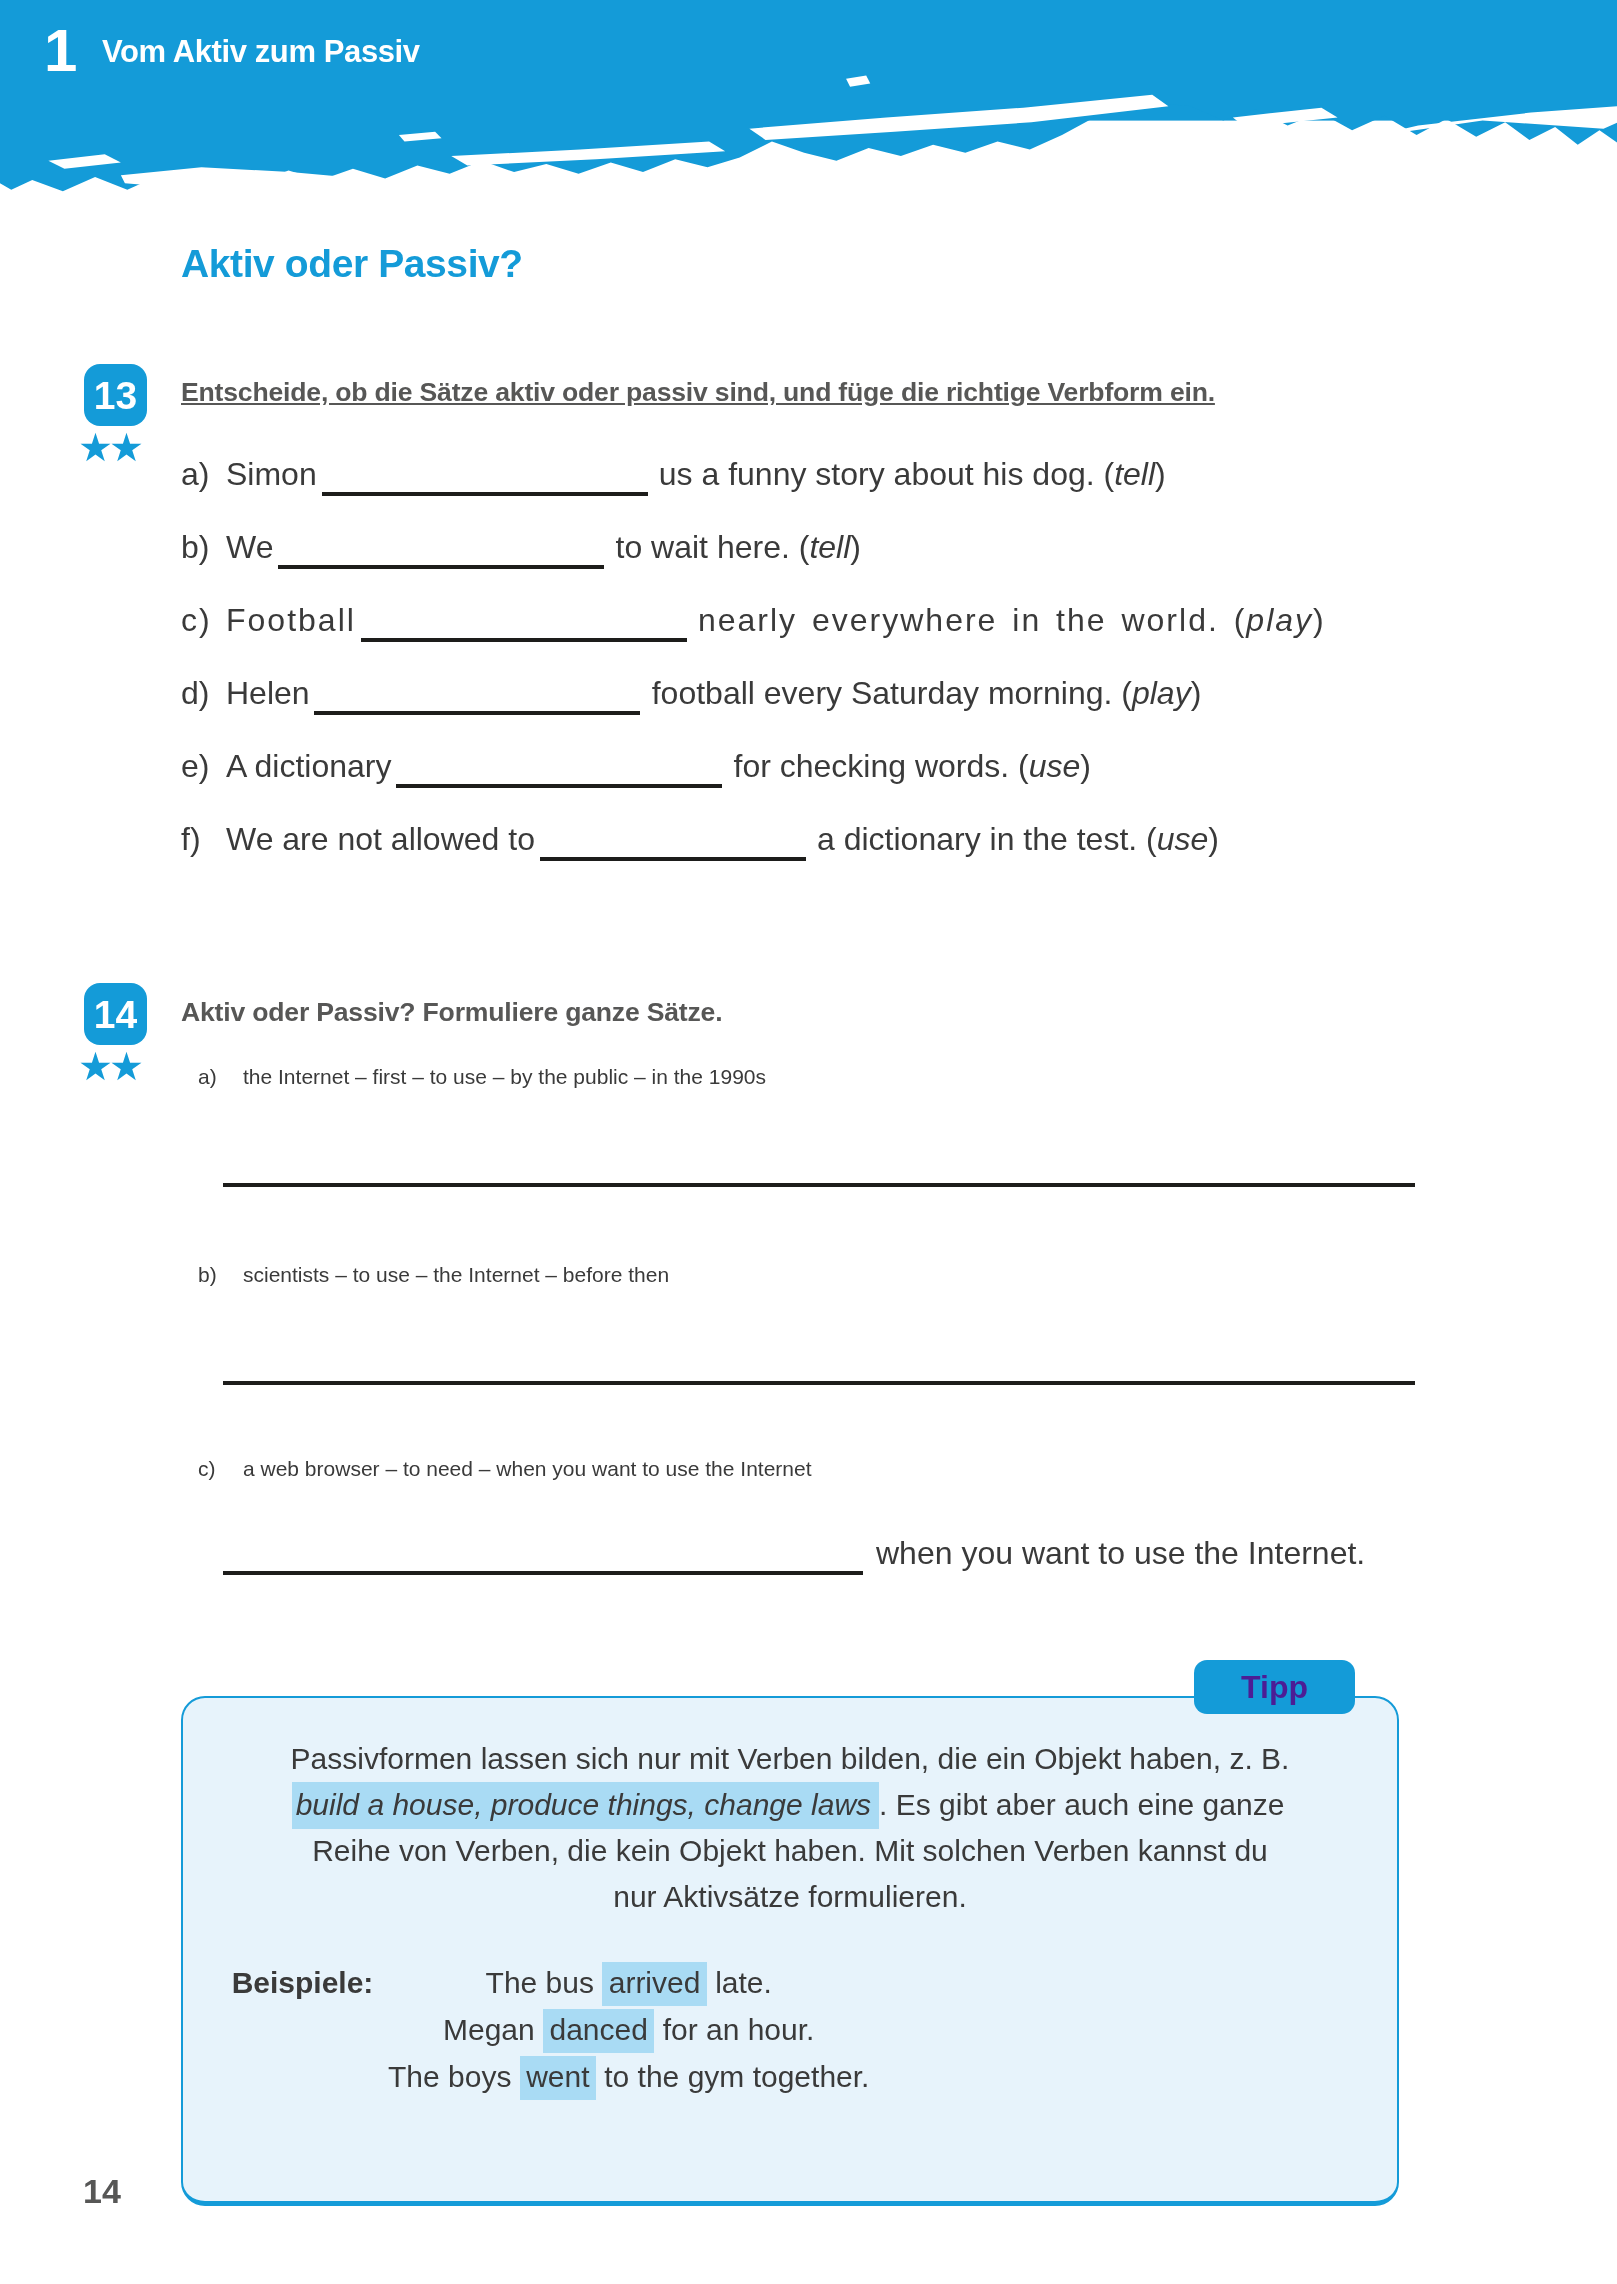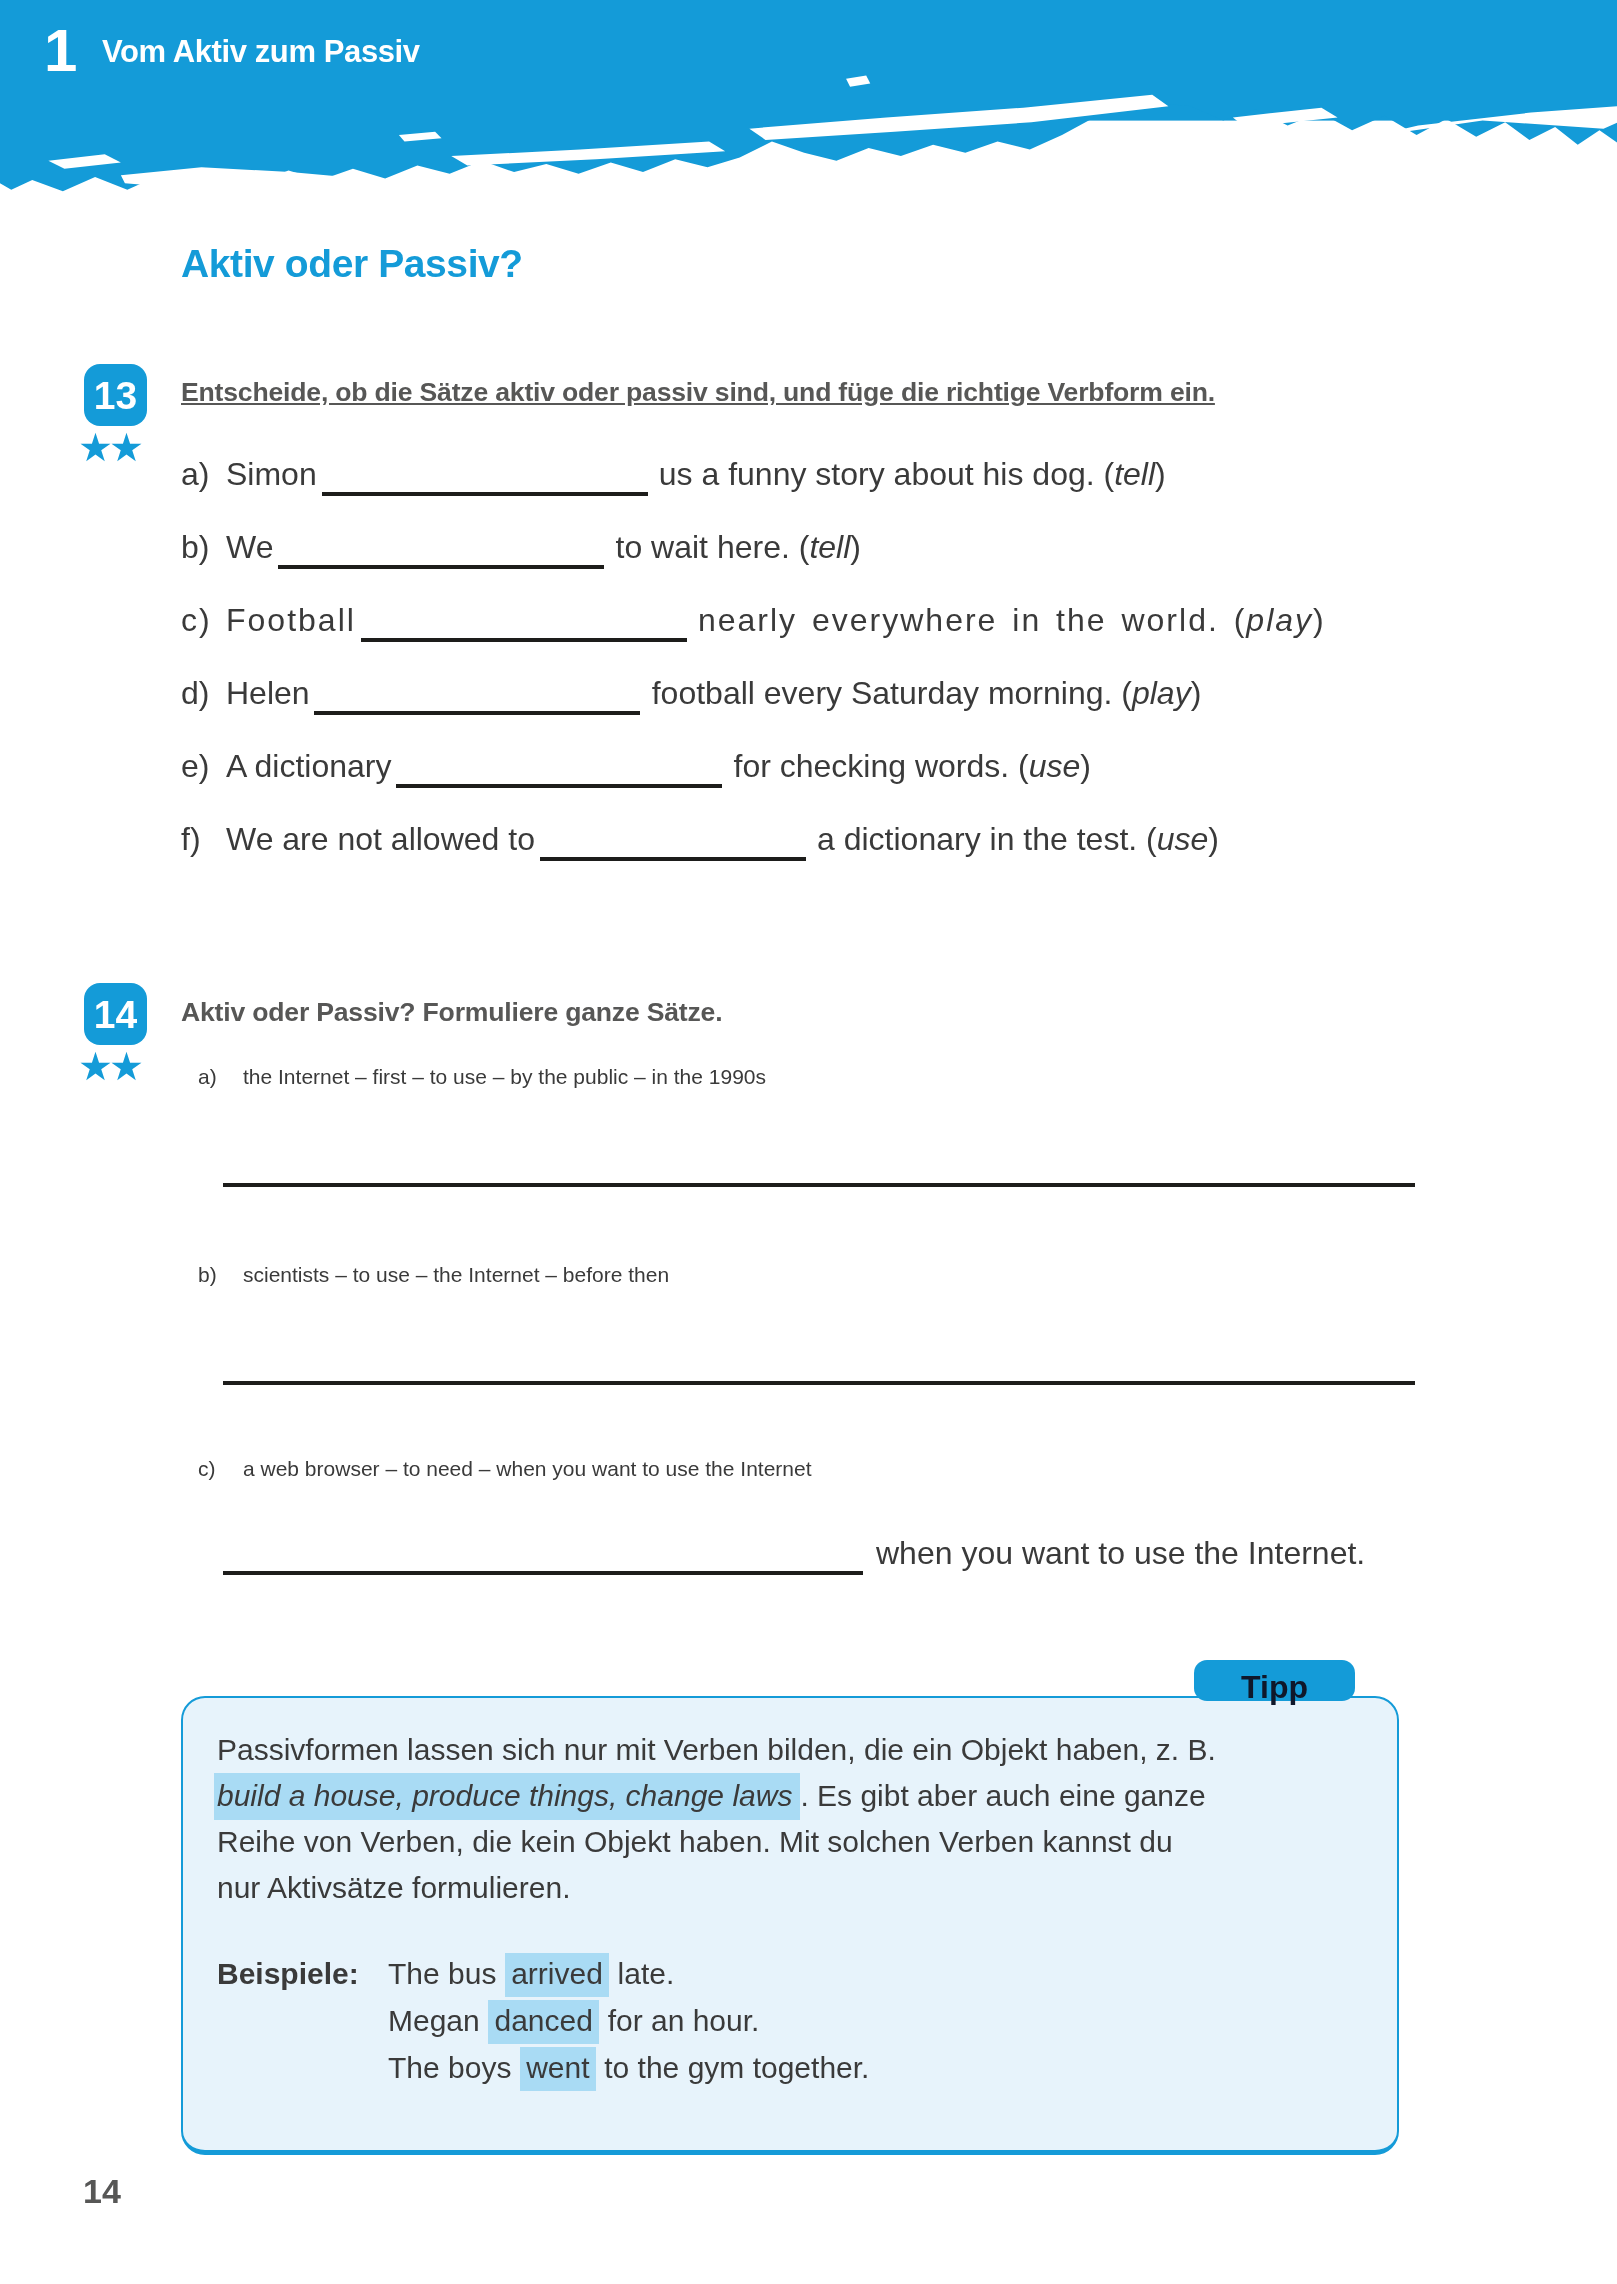--- a/index.html
+++ b/index.html
@@ -72,27 +72,27 @@
   .line-a { top:1183px; }
   .line-b { top:1381px; }
   .row-c { position:absolute; left:223px; top:1535px; font-size:32px; white-space:nowrap; color:#3a3a3a; }
   .answer-inline {
     display:inline-block; width:640px; height:0; border-bottom:4px solid #1d1d1b;
     vertical-align:-11.3px; margin-right:13px;
   }
 
   
   .tip-box {
-    position:absolute; left:181px; top:1696px; width:1218px; height:459px;
+    position:absolute; left:181px; top:1696px; width:1218px; height:510px;
     background:#e7f3fb; border:2.4px solid #149bd8; border-bottom-width:5.6px;
-    border-radius:24px; padding:29px 34px 0 34px;
+    border-radius:24px; padding:38px 34px 0 34px;text-align:center;
   }
   .tip-tab {
-    position:absolute; left:1194px; top:1660px; width:161px; height:41px;
-    background:#149bd8; border-radius:13px; color:#0f172a; font-size:32px; font-weight:bold;
+    position:absolute; left:1194px; top:1660px; width:161px; height:54px;
+    background:#149bd8; border-radius:13px; color:#4c1d95; font-size:32px; font-weight:bold;
     text-align:center; line-height:55px;
   }
   .tip-line { font-size:30px; line-height:46px; color:#3a3a3a; white-space:nowrap; }
   .hl {
     background:#a9dbf4; font-style:italic; padding:6.4px 8px 8px 3.2px; margin-left:-3.2px;
   }
   .hl-word { background:#a9dbf4; padding:4px 6.4px 7.3px 6.4px; }
   .examples { display:flex; margin-top:39px; }
   .examples-label { width:171px; font-size:30px; line-height:47px; flex:none;font-weight:bold; }
   .example-line { font-size:30px; line-height:47px; white-space:nowrap; }

